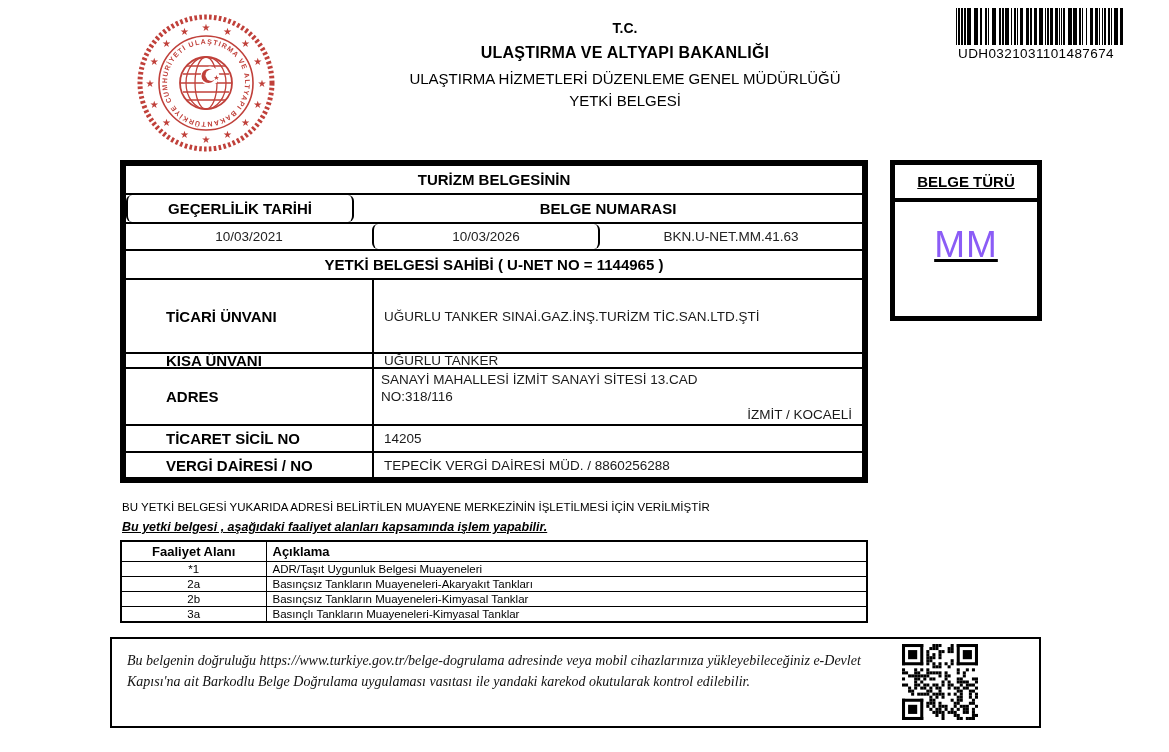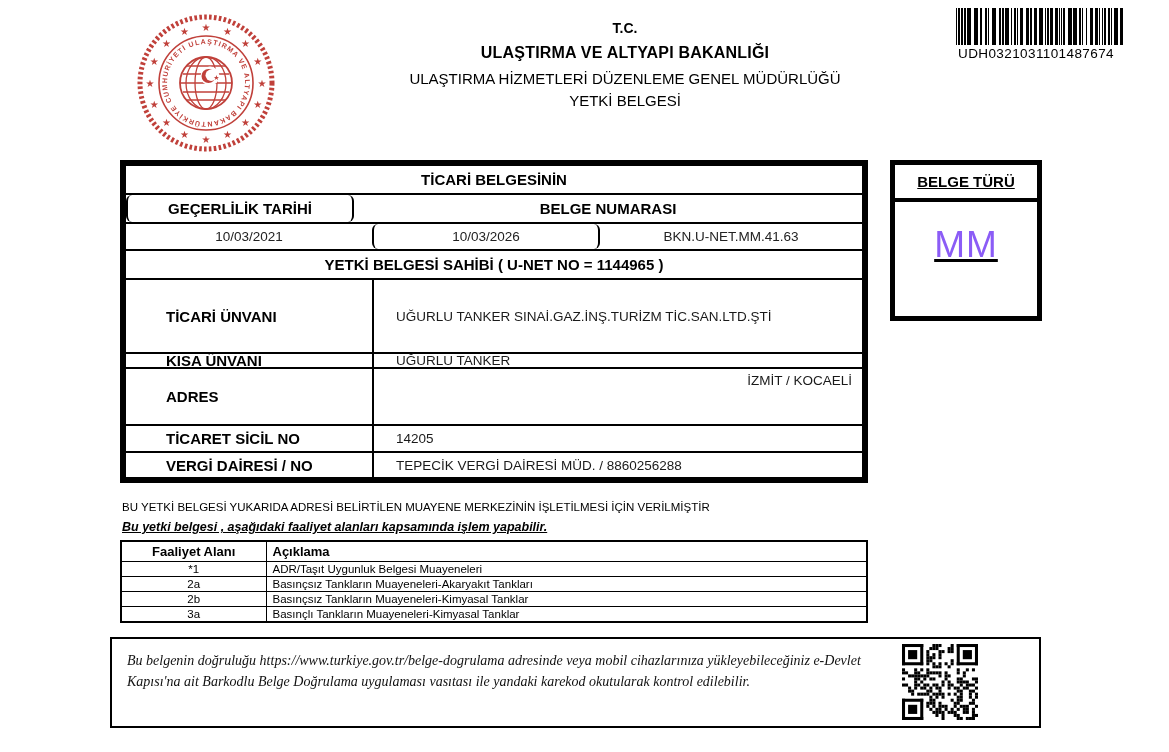--- a/index.html
+++ b/index.html
@@ -26,21 +26,21 @@
   .mrow:last-child{border-bottom:none;}
   .trow{justify-content:center;align-items:center;font-weight:bold;font-size:15px;height:29px;}
   .cols3>div{display:flex;align-items:center;justify-content:center;box-sizing:border-box;}
   .c1{width:246px;}
   .c2{width:228px;border-left:2px solid #000;border-right:2px solid #000;border-radius:6px;}
   .c3{flex:1;}
   .head3{height:29px;font-weight:bold;font-size:15px;}
   .vals3{height:27px;font-size:13.5px;color:#222;}
   .frow{display:flex;}
   .flabel{width:246px;display:flex;align-items:center;padding-left:40px;box-sizing:border-box;font-weight:bold;font-size:15px;}
-  .fvalue{flex:1;border-left:2px solid #000;font-size:13.5px;display:flex;align-items:center;padding-left:22px;box-sizing:border-box;color:#1a1a1a;}
+  .fvalue{flex:1;border-left:2px solid #000;font-size:13.5px;display:flex;align-items:center;padding-left:10px;box-sizing:border-box;color:#1a1a1a;}
   .f-ticari{height:74px;}
   .f-kisa{height:15px;}
   .f-adres{height:57px;}
   .f-sicil{height:27px;}
   .f-vergi{height:24px;}
   .fvalue.adres{flex-direction:column;align-items:stretch;justify-content:flex-start;padding:2px 0 0 7px;}
   .addr-lines{max-width:372px;line-height:17px;}
   .addr-city{align-self:flex-end;padding-right:10px;margin-top:2px;}
 
   
@@ -165,21 +165,21 @@
         <rect x="152" y="0" width="2" height="37" fill="#000"></rect>
         <rect x="155" y="0" width="1" height="37" fill="#000"></rect>
         <rect x="158" y="0" width="4" height="37" fill="#000"></rect>
         <rect x="164" y="0" width="3" height="37" fill="#000"></rect>
       </svg>
     <div class="barcode-text">UDH0321031101487674</div>
   </div>
 
   <div class="main-table">
     <div class="mrow trow">
-      <span>TİCARİ BELGESİNİN</span>
+      <span>TURİZM BELGESİNİN</span>
     </div>
     <div class="mrow cols3 head3">
       <div class="c2">GEÇERLİLİK TARİHİ</div>
       <div class="c3">BELGE NUMARASI</div>
     </div>
     <div class="mrow cols3 vals3">
       <div class="c1">10/03/2021</div>
       <div class="c2">10/03/2026</div>
       <div class="c3">BKN.U-NET.MM.41.63</div>
     </div>
@@ -190,20 +190,21 @@
       <div class="flabel">TİCARİ ÜNVANI</div>
       <div class="fvalue">UĞURLU TANKER SINAİ.GAZ.İNŞ.TURİZM TİC.SAN.LTD.ŞTİ</div>
     </div>
     <div class="mrow frow f-kisa">
       <div class="flabel">KISA ÜNVANI</div>
       <div class="fvalue">UĞURLU TANKER</div>
     </div>
     <div class="mrow frow f-adres">
       <div class="flabel">ADRES</div>
       <div class="fvalue adres">
+        <div class="addr-lines">SANAYİ MAHALLESİ İZMİT SANAYİ SİTESİ 13.CAD NO:318/116</div>
         <div class="addr-city">İZMİT / KOCAELİ</div>
       </div>
     </div>
     <div class="mrow frow f-sicil">
       <div class="flabel">TİCARET SİCİL NO</div>
       <div class="fvalue">14205</div>
     </div>
     <div class="mrow frow f-vergi">
       <div class="flabel">VERGİ DAİRESİ / NO</div>
       <div class="fvalue">TEPECİK VERGİ DAİRESİ MÜD. / 8860256288</div>

